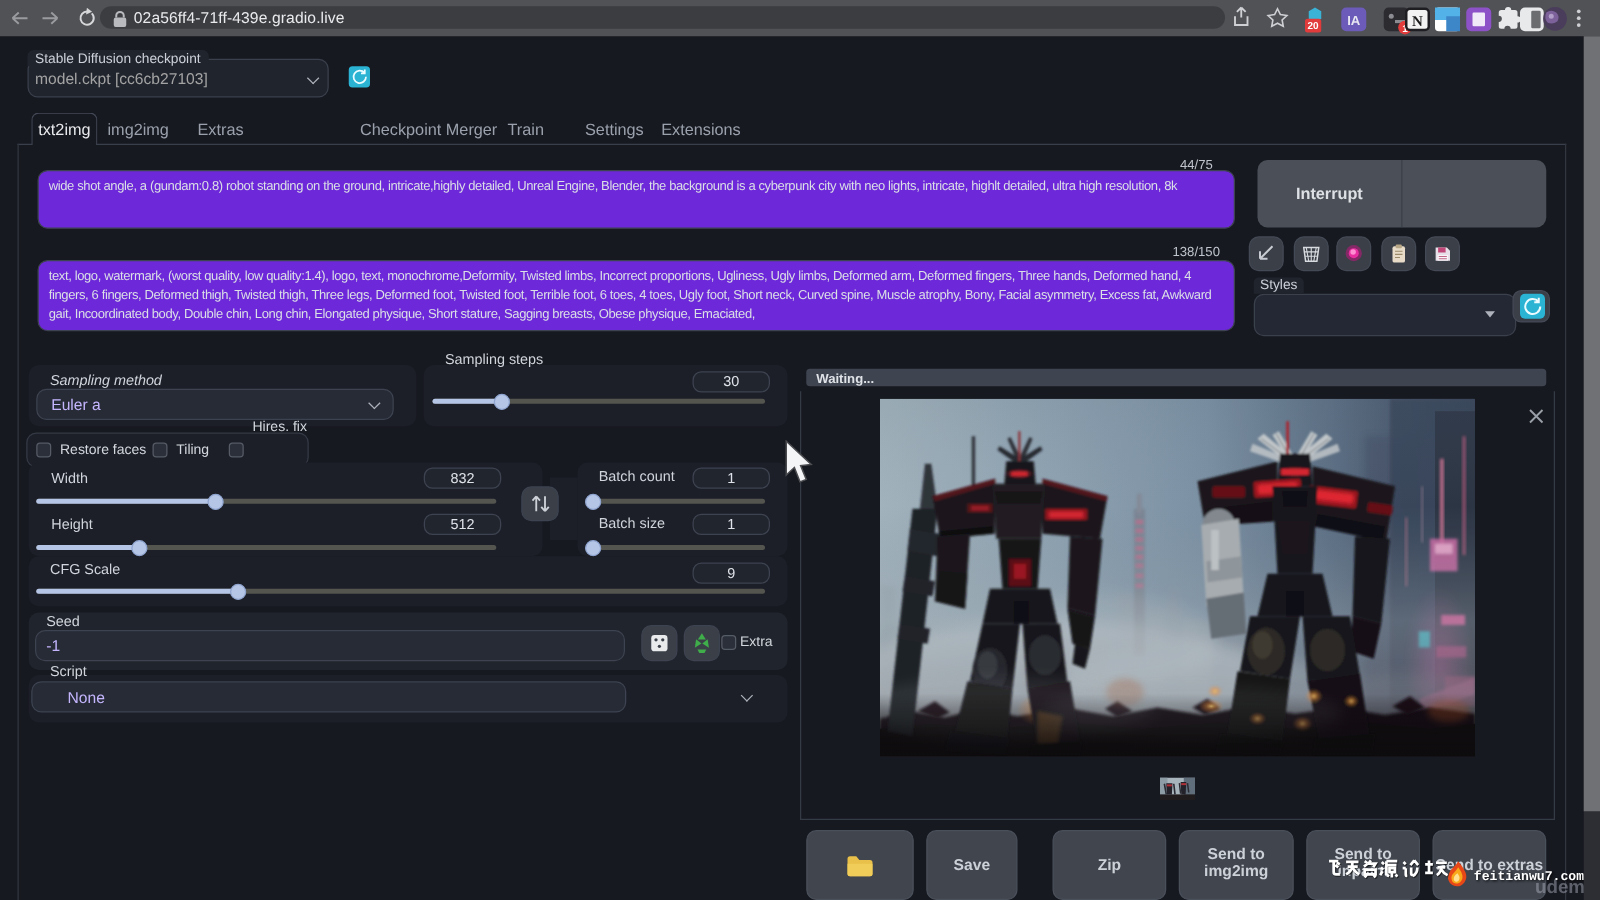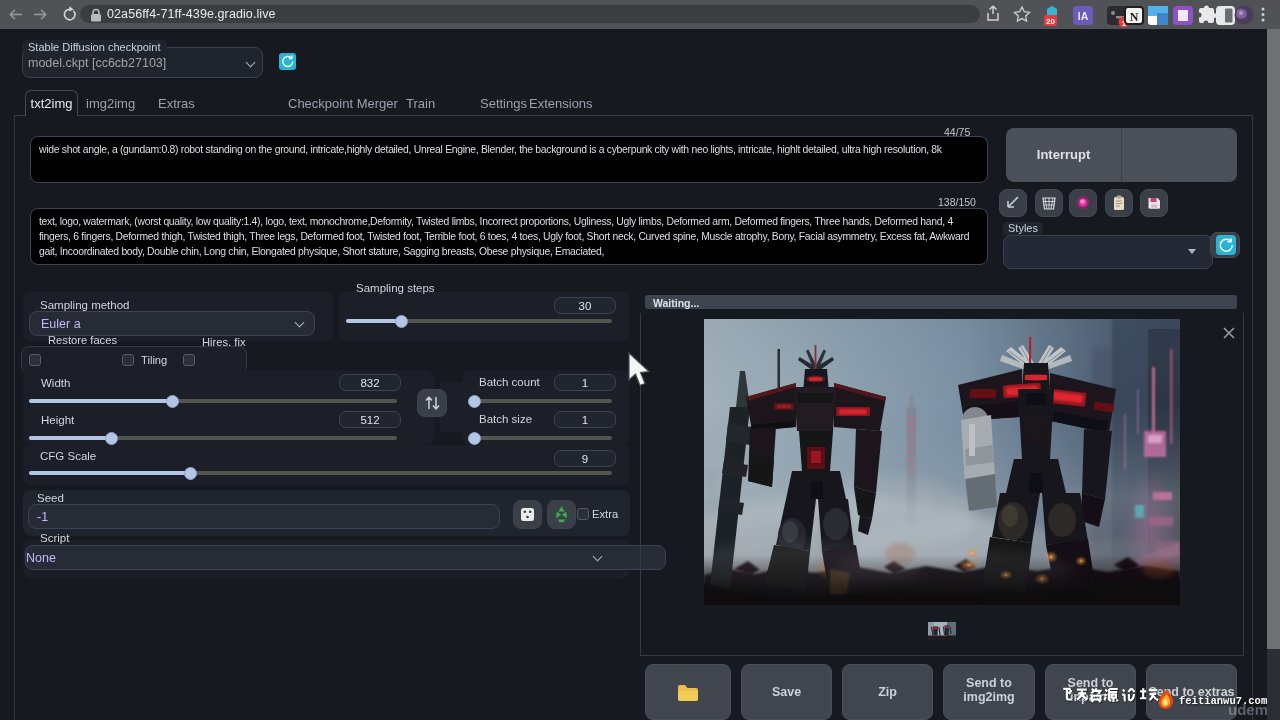--- a/index.html
+++ b/index.html
@@ -19,21 +19,21 @@
   #ckptrefresh { position:absolute; left:279px; top:53px; width:17px; height:17px; background:#2bb3d4; border-radius:3px; }
 
   
   .tab { position:absolute; top:96px; height:20px; font-size:13px; color:#9aa1ac; }
   #tabsel { position:absolute; left:25px; top:90px; width:53px; height:26px; border:1px solid #434956; border-bottom:none; border-radius:6px 6px 0 0; background:#171920; color:#e7e9ec; font-size:13px; text-align:center; line-height:25px; z-index:3; }
   #tabline { position:absolute; left:14px; top:115px; width:1239px; height:1px; background:#3a404b; }
   #wrapl { position:absolute; left:14px; top:115px; width:1px; height:605px; background:#31363f; }
   #wrapr { position:absolute; left:1252px; top:115px; width:1px; height:605px; background:#31363f; }
 
   
-  .ta { position:absolute; left:30px; width:958px; border:1px solid #3d4350; border-radius:8px; background:#000000; color:#dbdfe6; font-size:10.4px; line-height:15.2px; padding:5px 8px; letter-spacing:-0.3px; }
+  .ta { position:absolute; left:30px; width:958px; border:1px solid #3d4350; border-radius:8px; background:#6d28d9; color:#dbdfe6; font-size:10.4px; line-height:15.2px; padding:5px 8px; letter-spacing:-0.3px; }
   .cnt { position:absolute; font-size:10.5px; color:#bfc4cc; }
 
   
   #intskip { position:absolute; left:1006px; top:128px; width:231px; height:54px; border-radius:8px; background:#4b5058; overflow:hidden; }
   #intskip .half { position:absolute; top:0; width:115px; height:54px; color:#dde0e5; font-size:13px; font-weight:bold; text-align:center; line-height:54px; }
   .sbtn { position:absolute; top:189px; width:28px; height:28px; background:#3a3f48; border:1px solid #444a55; border-radius:8px; }
 
   #stylesbox { position:absolute; left:1003px; top:235px; width:210px; height:34px; border:1px solid #3a404c; border-radius:8px; background:#242834; }
   #styleslabel { position:absolute; left:1003px; top:222px; font-size:11px; color:#ccd0d8; background:#20242d; padding:0 5px 1px 5px; border-radius:4px 4px 0 0; }
   #stylesrefresh { position:absolute; left:1216px; top:235px; width:20px; height:20px; background:#2bb3d4; border-radius:4px; }
@@ -135,21 +135,21 @@
   <div id="ckptrefresh"><svg width="17" height="17">
         <path d="M12.6 5.2 a5 5 0 1 0 1.2 3.2 M12.8 2.6 v3 h-3" stroke="#eafcff" stroke-width="1.4" fill="none"></path>
       </svg></div>
 
   <div id="tabsel">txt2img</div>
   <div class="tab" style="left:86px;">img2img</div>
   <div class="tab" style="left:158px;">Extras</div>
   <div class="tab" style="left:213px;margin-top:46px;">PNG Info</div>
   <div class="tab" style="left:288px;">Checkpoint Merger</div>
   <div class="tab" style="left:406px;">Train</div>
-  <div class="tab" style="left:480px;text-align:center;">Settings</div>
+  <div class="tab" style="left:468px;text-align:center;">Settings</div>
   <div class="tab" style="left:529px;">Extensions</div>
   <div id="tabline"></div>
   <div id="wrapl"></div>
   <div id="wrapr"></div>
 
   <div class="cnt" style="left:944px; top:126px;">44/75</div>
   <div class="ta" style="top:136px; height:47px;">wide shot angle, a (gundam:0.8) robot standing on the ground, intricate,highly detailed, Unreal Engine, Blender, the background is a cyberpunk city with neo lights, intricate, highlt detailed, ultra high resolution, 8k</div>
   <div class="cnt" style="left:938px; top:196px;">138/150</div>
   <div class="ta" style="top:208px; height:57px;">text, logo, watermark, (worst quality, low quality:1.4), logo, text, monochrome,Deformity, Twisted limbs, Incorrect proportions, Ugliness, Ugly limbs, Deformed arm, Deformed fingers, Three hands, Deformed hand, 4 fingers, 6 fingers, Deformed thigh, Twisted thigh, Three legs, Deformed foot, Twisted foot, Terrible foot, 6 toes, 4 toes, Ugly foot, Short neck, Curved spine, Muscle atrophy, Bony, Facial asymmetry, Excess fat, Awkward gait, Incoordinated body, Double chin, Long chin, Elongated physique, Short stature, Sagging breasts, Obese physique, Emaciated,</div>
 
@@ -192,31 +192,31 @@
 
   <div style="position:absolute;left:23px;top:292px;width:310px;height:49px;background:#1c1f28;border-radius:8px;"></div>
   <div style="position:absolute;left:339px;top:292px;width:291px;height:49px;background:#1c1f28;border-radius:8px;"></div>
   <div style="position:absolute;left:21px;top:346px;width:226px;height:28px;background:#1c1f28;border:1px solid #343a45;border-radius:8px;"></div>
   <div style="position:absolute;left:23px;top:370px;width:411px;height:75px;background:#1c1f28;border-radius:8px;"></div>
   <div style="position:absolute;left:440px;top:382px;width:22px;height:50px;background:#1c1f28;"></div>
   <div style="position:absolute;left:462px;top:370px;width:168px;height:75px;background:#1c1f28;border-radius:8px;"></div>
   <div style="position:absolute;left:23px;top:445px;width:607px;height:40px;background:#1c1f28;border-radius:8px;"></div>
   <div style="position:absolute;left:23px;top:490px;width:607px;height:46px;background:#20242c;border-radius:8px;"></div>
   <div style="position:absolute;left:23px;top:540px;width:607px;height:38px;background:#1c1f28;border-radius:8px;"></div>
-  <div class="lbl" style="left:40px; top:299px;">Sampling method</div>
+  <div class="lbl" style="left:40px; top:299px;font-style:italic;">Sampling method</div>
   <div class="input" style="left:29px; top:311px; width:286px; height:25px; line-height:24px; padding-left:11px;">Euler a</div>
   <div class="chev" style="left:296px; top:319px;"></div>
   <div class="lbl" style="left:356px; top:282px;">Sampling steps</div>
   <div class="numbox" style="left:554px; top:297px;">30</div>
   <div class="track" style="left:346px; top:319px; width:266px;"></div>
   <div class="fill" style="left:346px; top:319px; width:55px;"></div>
   <div class="knob" style="left:395px; top:315px;"></div>
 
   <div class="cb" style="left:29px; top:354px;"></div>
-  <div class="cblbl" style="left:48px; top:334px;text-align:right;">Restore faces</div>
+  <div class="cblbl" style="left:48px; top:354px;text-align:right;">Restore faces</div>
   <div class="cb" style="left:122px; top:354px;"></div>
   <div class="cblbl" style="left:141px; top:354px;">Tiling</div>
   <div class="cb" style="left:183px; top:354px;"></div>
   <div class="cblbl" style="left:202px; top:336px;">Hires. fix</div>
 
   <div class="lbl" style="left:41px; top:377px;">Width</div>
   <div class="numbox" style="left:339px; top:374px;">832</div>
   <div class="track" style="left:29px; top:399px; width:368px;"></div>
   <div class="fill" style="left:29px; top:399px; width:144px;"></div>
   <div class="knob" style="left:166px; top:395px;"></div>
@@ -266,21 +266,21 @@
           <path d="M8.2 10.5 l5 2.2 l-4.2 4.6 z" transform="rotate(15 9 13)"></path>
           <path d="M18.8 10.5 l-5 2.2 l4.2 4.6 z" transform="rotate(-15 18 13)"></path>
           <path d="M10 18.5 h7 l-1.4 2.8 h-4.2 z"></path>
         </g>
       </svg>
   </div>
   <div class="cb" style="left:577px; top:508px;"></div>
   <div class="cblbl" style="left:592px; top:508px;">Extra</div>
 
   <div class="lbl" style="left:40px; top:532px;">Script</div>
-  <div class="input" style="left:25px; top:545px; width:641px; height:25px; line-height:24px; padding-left:0;">None</div>
+  <div class="input" style="left:25px; top:545px; width:476px; height:25px; line-height:24px; padding-left:28px;">None</div>
   <div class="chev" style="left:594px; top:553px;"></div>
 
   <div id="waitbar"></div>
   <div id="waittxt">Waiting...</div>
   <div id="gallery"></div>
   <svg id="closex" width="12" height="12" style="position:absolute;left:1223px;top:327px;">
       <path d="M1 1 L11 11 M11 1 L1 11" stroke="#9aa0a8" stroke-width="1.5"></path>
     </svg>
 
   <div id="robotimg">
@@ -552,21 +552,21 @@
     <rect x="5.5" y="5.5" width="4" height="1.6" fill="#b03038"></rect>
     <rect x="17" y="4.5" width="4" height="1.6" fill="#b03038"></rect>
   </svg>
 
   <div class="bigbtn" style="left:645px; width:86px;">
     <svg width="24" height="20" style="margin-top:18px;">
         <path d="M2 4 a2 2 0 0 1 2 -2 h5 l2.5 3 H20 a2 2 0 0 1 2 2 v9 a2 2 0 0 1 -2 2 H4 a2 2 0 0 1 -2 -2 z" fill="#e8c04a"></path>
         <path d="M2 8 h20 v8 a2 2 0 0 1 -2 2 H4 a2 2 0 0 1 -2 -2 z" fill="#f0cc58"></path>
       </svg>
   </div>
-  <div class="bigbtn" style="left:741px; width:91px; line-height:54px;">Save</div>
+  <div class="bigbtn" style="left:741px; width:73px; line-height:54px;">Save</div>
   <div class="bigbtn" style="left:842px; width:91px; line-height:54px;">Zip</div>
   <div class="bigbtn" style="left:943px; width:92px; padding-top:11px;">Send to<br>img2img</div>
   <div class="bigbtn" style="left:1045px; width:91px; padding-top:11px;">Send to<br>inpaint</div>
   <div class="bigbtn" style="left:1146px; width:91px; line-height:54px;">Send to extras</div>
 
   <div id="udemy">udemy</div>
 
   <svg width="228" height="34" style="position:absolute; left:1062px; top:684px;" viewBox="0 0 228 34">
     <g transform="scale(0.62)" stroke="#ffffff" stroke-width="3.6" fill="none" style="filter:drop-shadow(1px 1px 1px rgba(0,0,0,0.75));">
 

